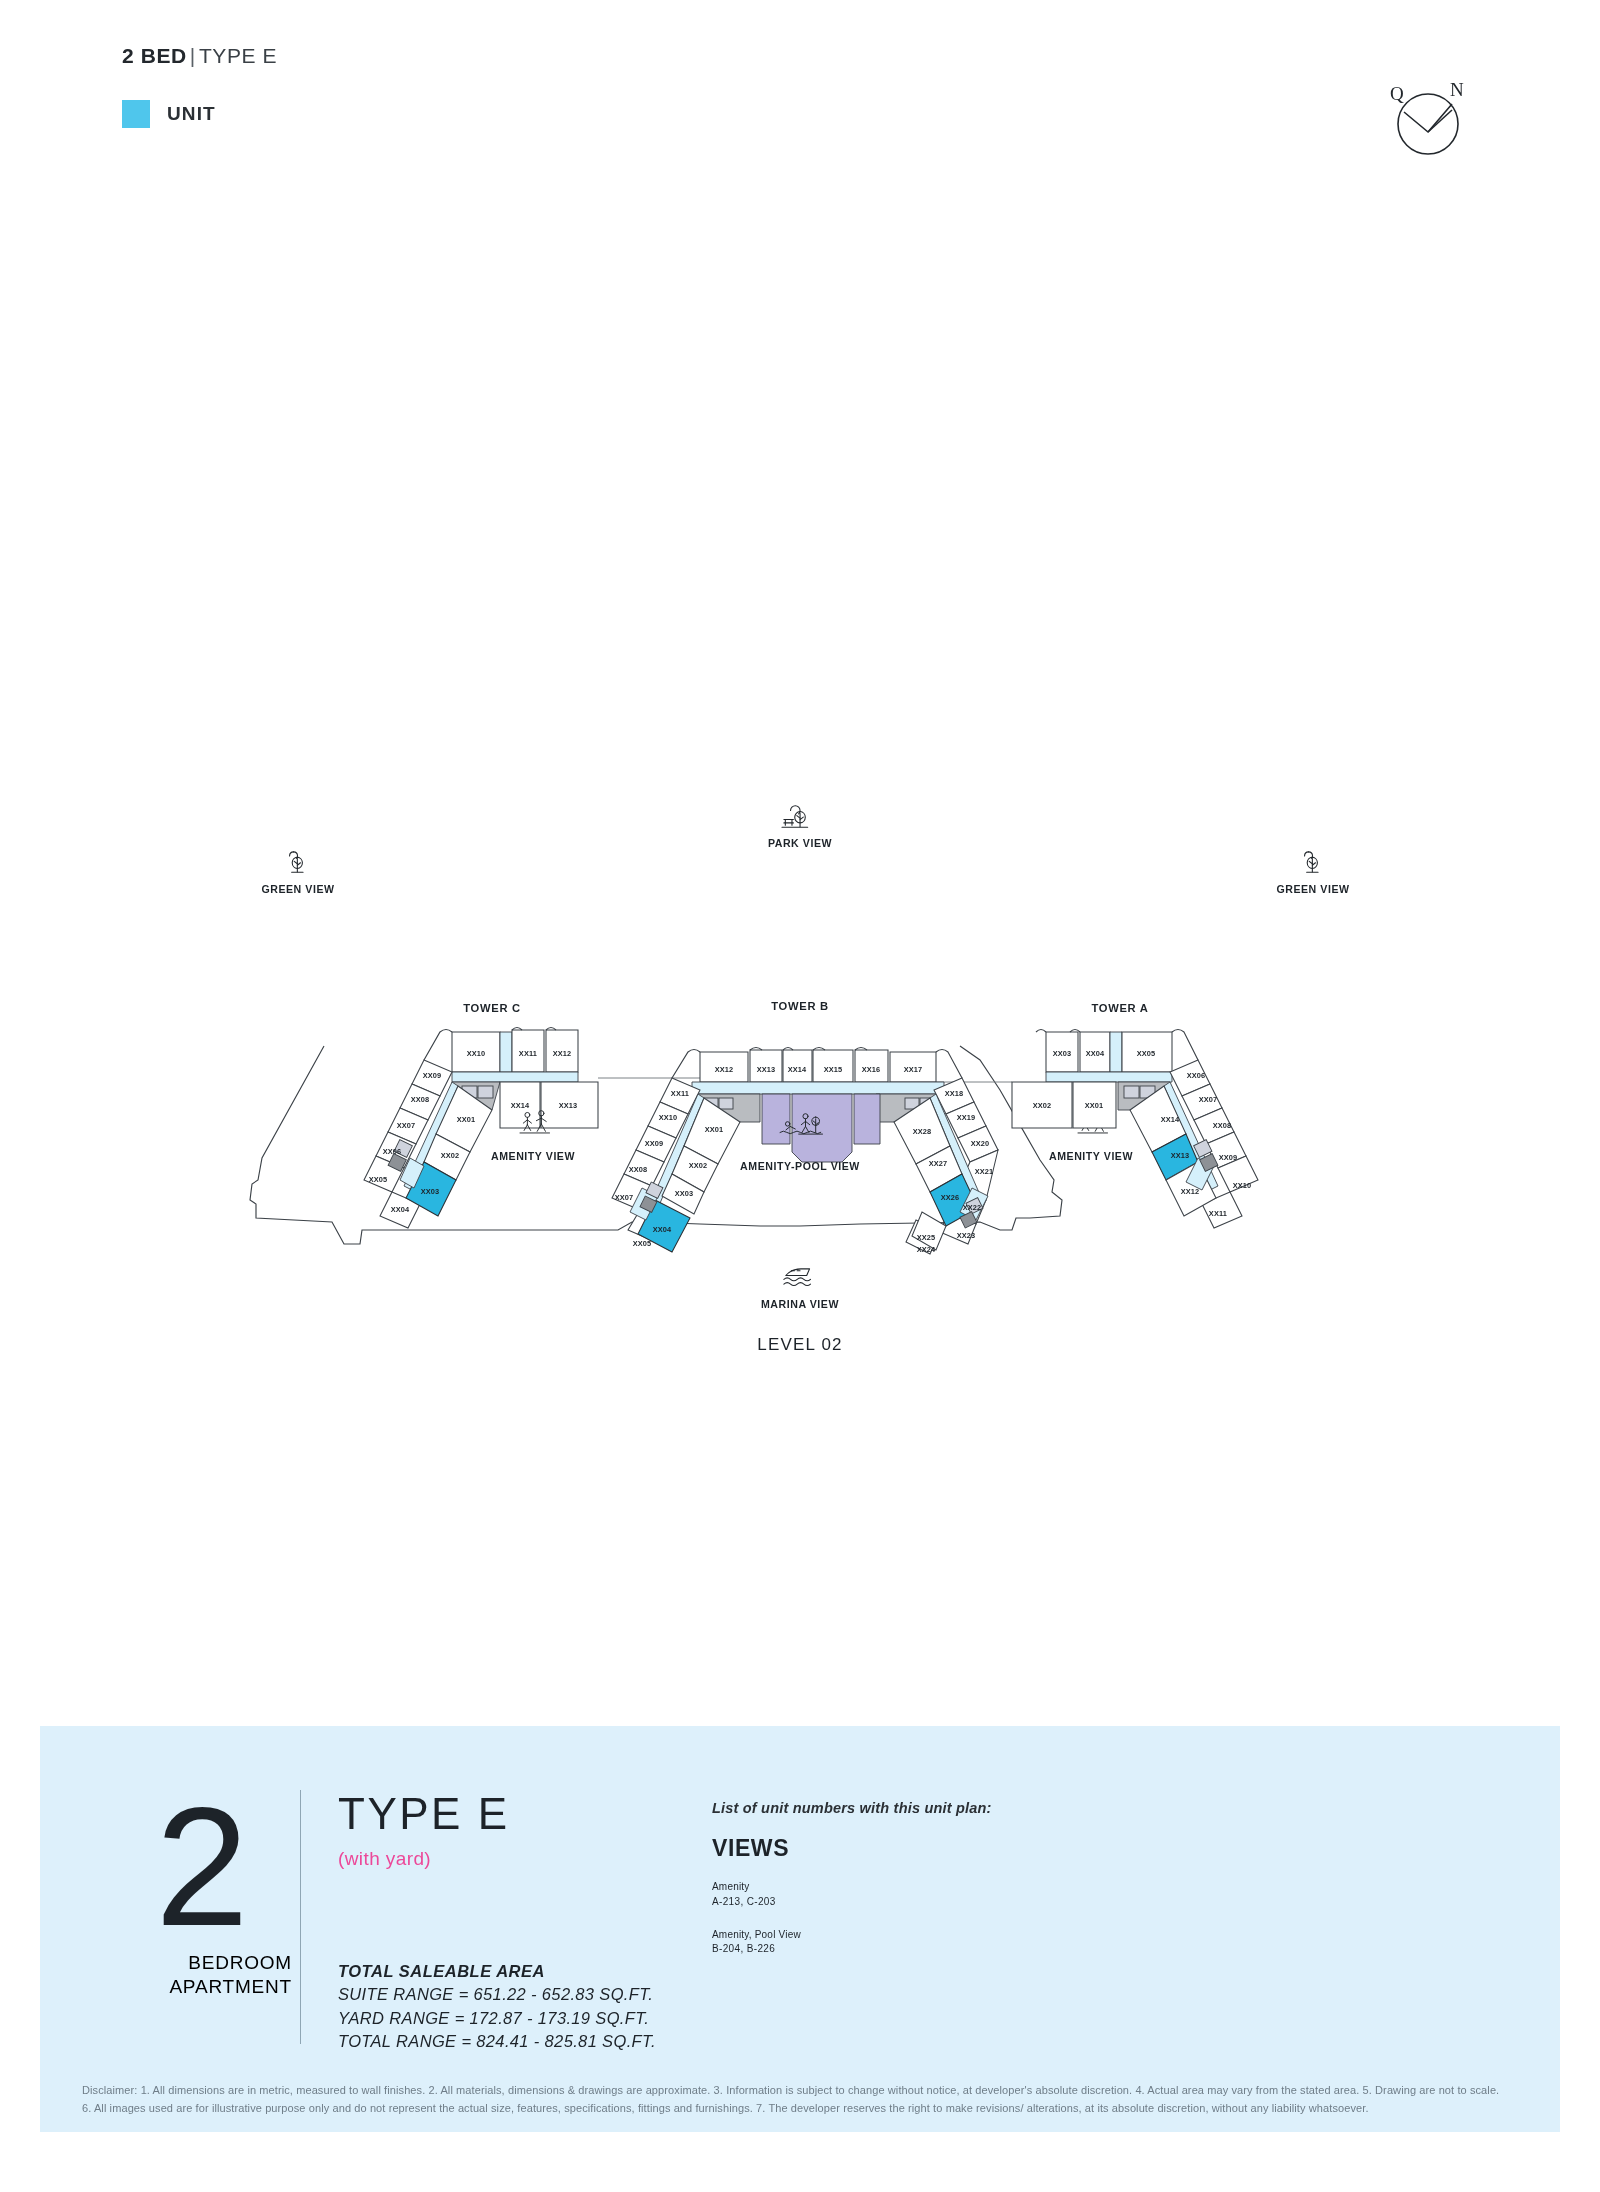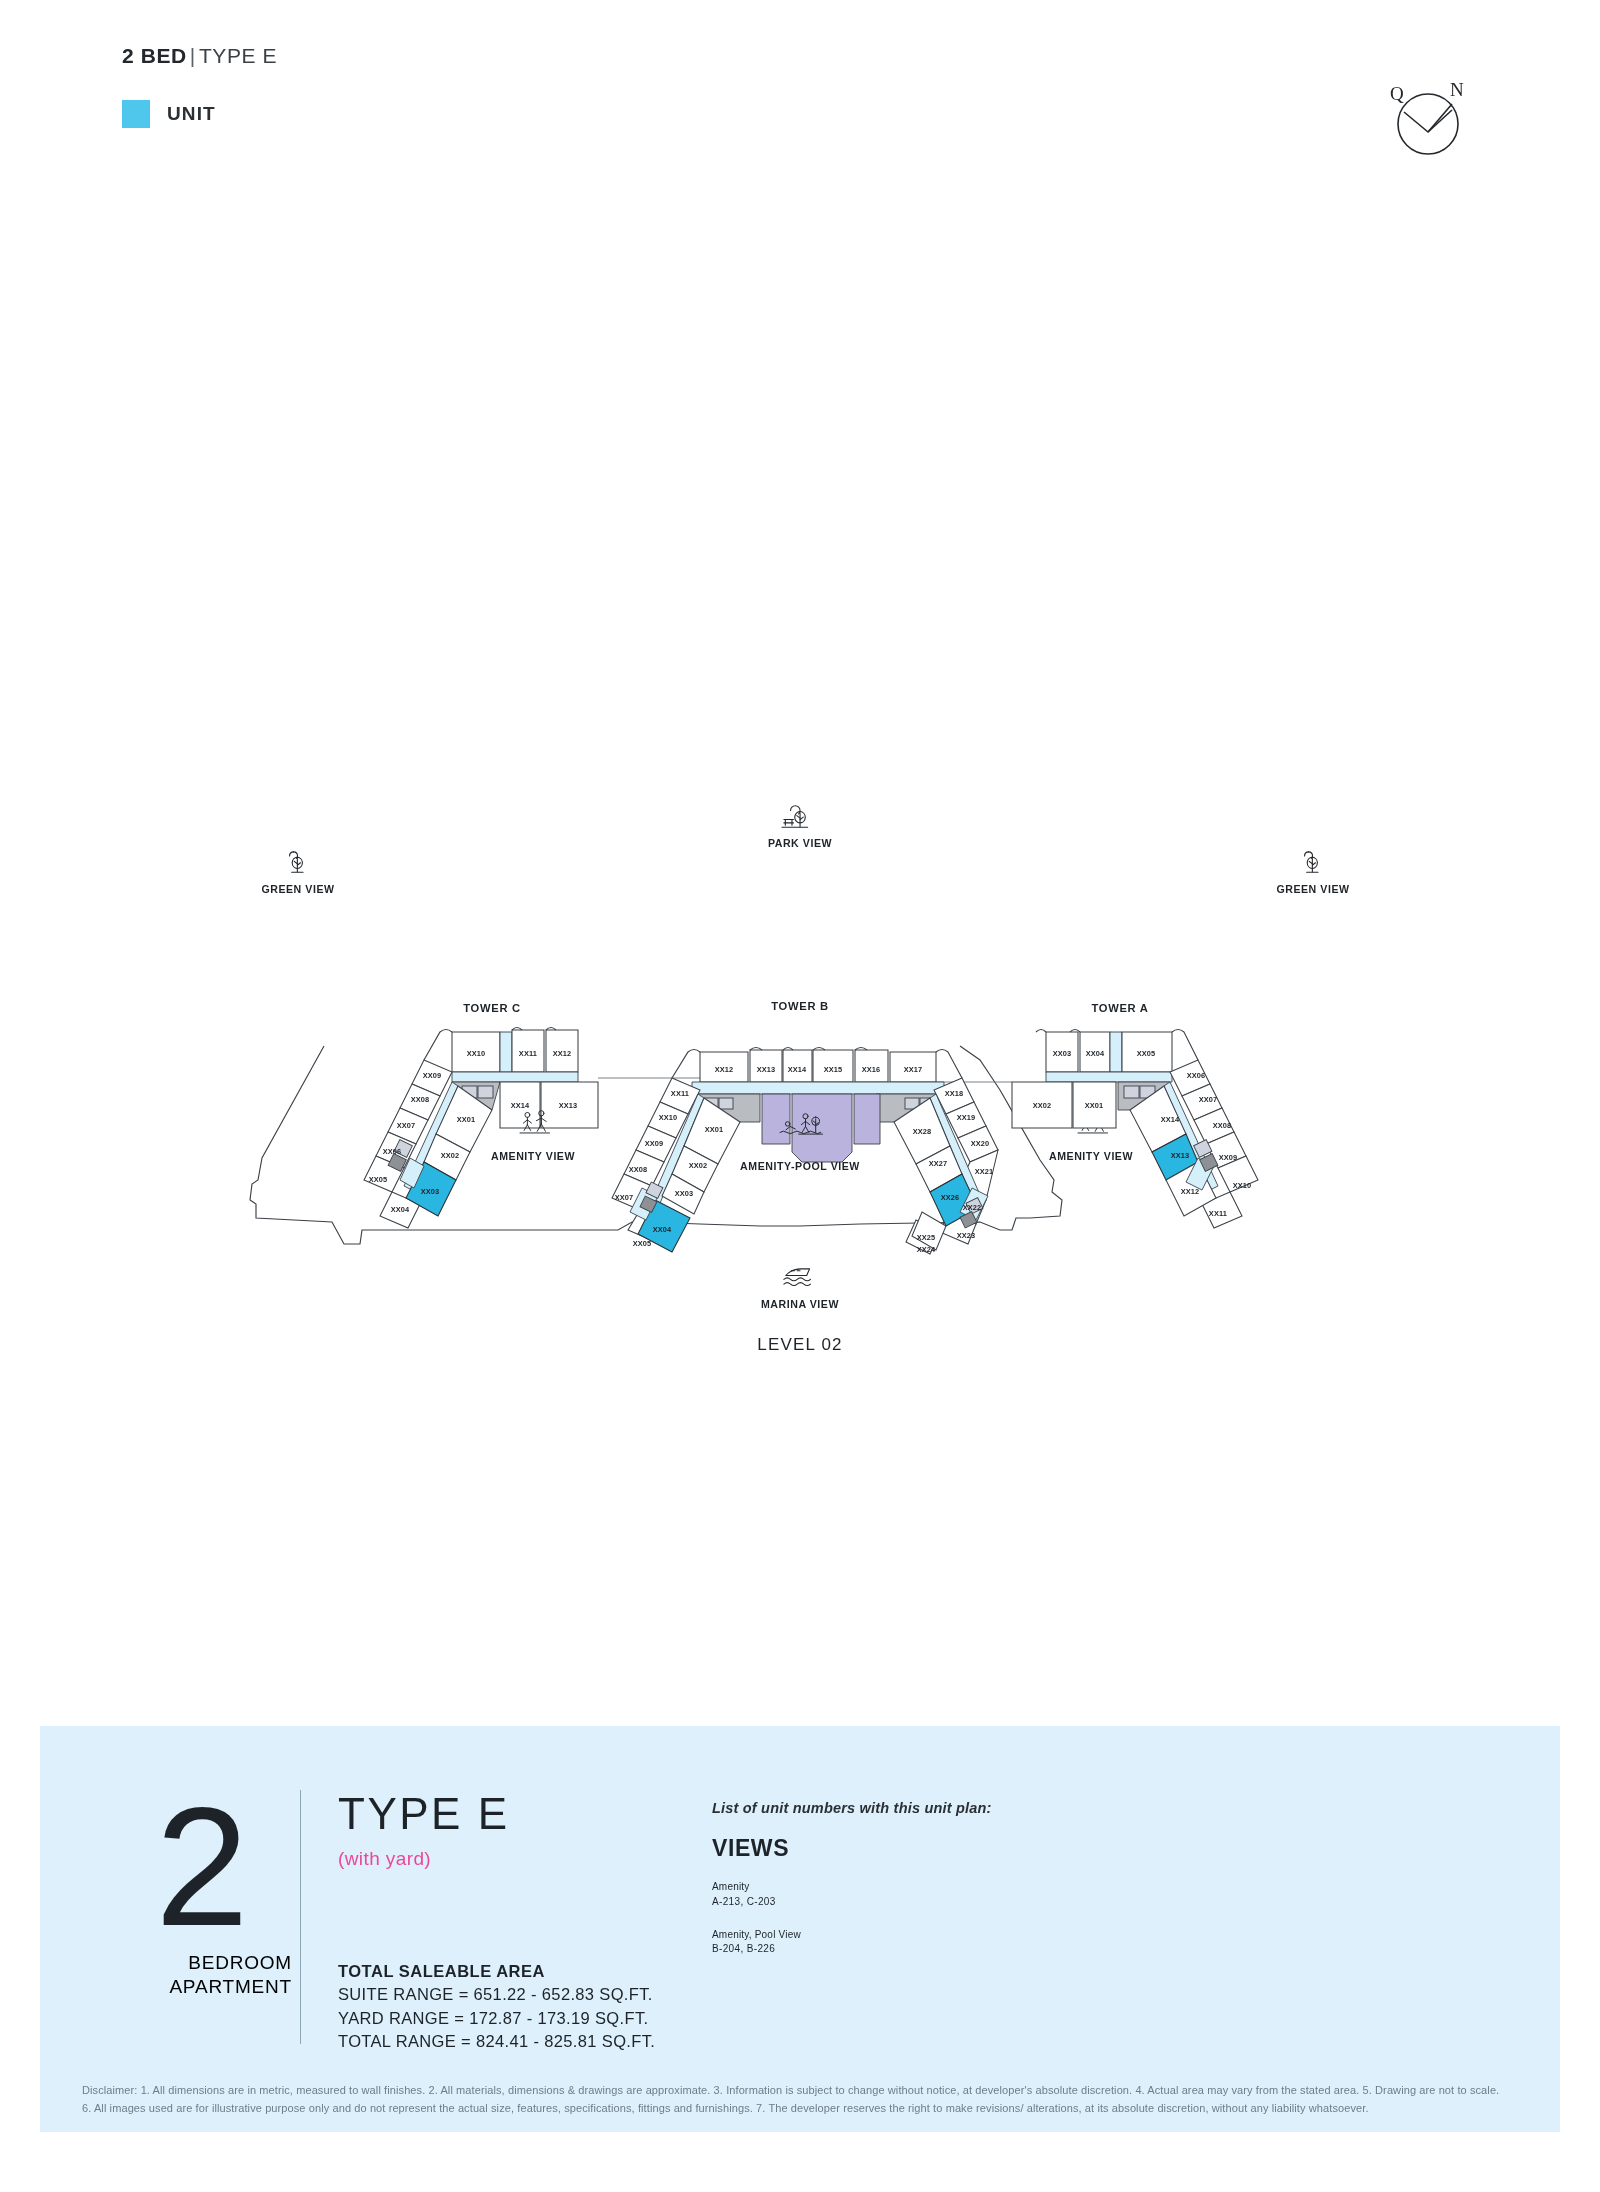--- a/index.html
+++ b/index.html
@@ -152,20 +152,21 @@
   }
 
   #area-block {
     position: absolute;
     left: 338px;
     top: 1960px;
     font-size: 16.5px;
     letter-spacing: 0.35px;
     line-height: 1.42;
     color: #1d2329;
+    font-style: italic;
   }
   #area-block .area-heading {
     font-weight: 700;
     letter-spacing: 0.5px;
   }
 
   #views-block {
     position: absolute;
     left: 712px;
     top: 1800px;

